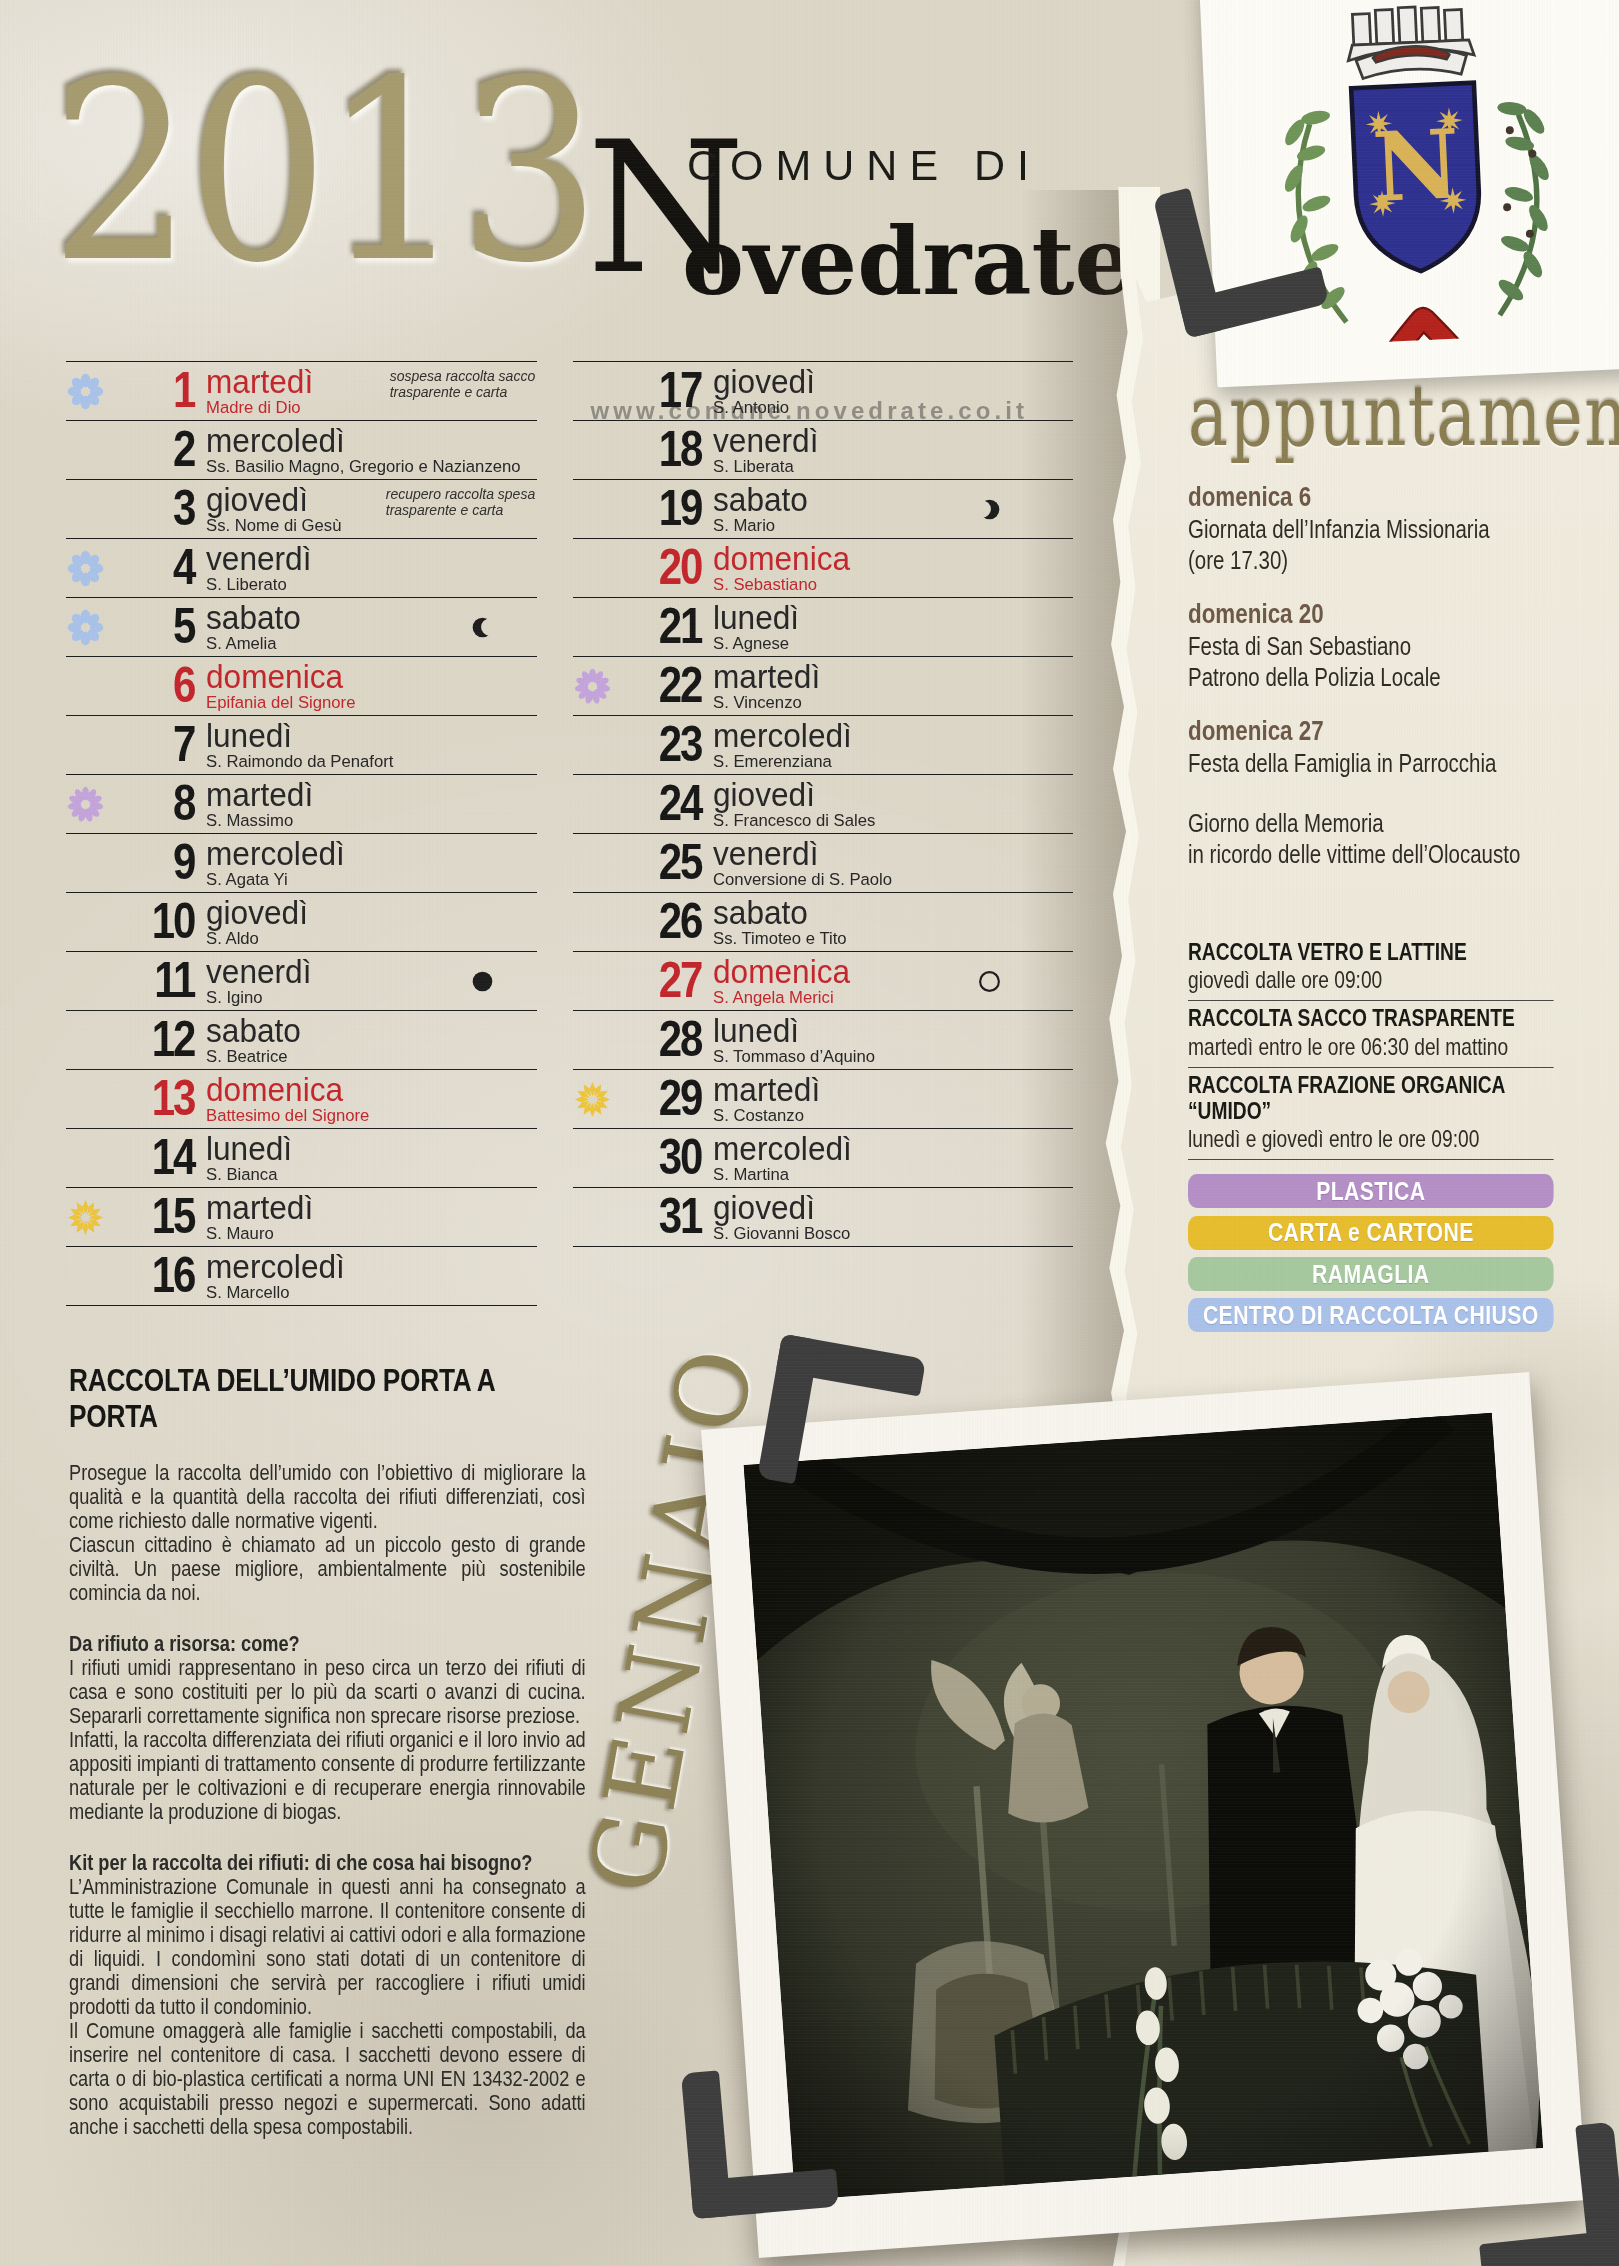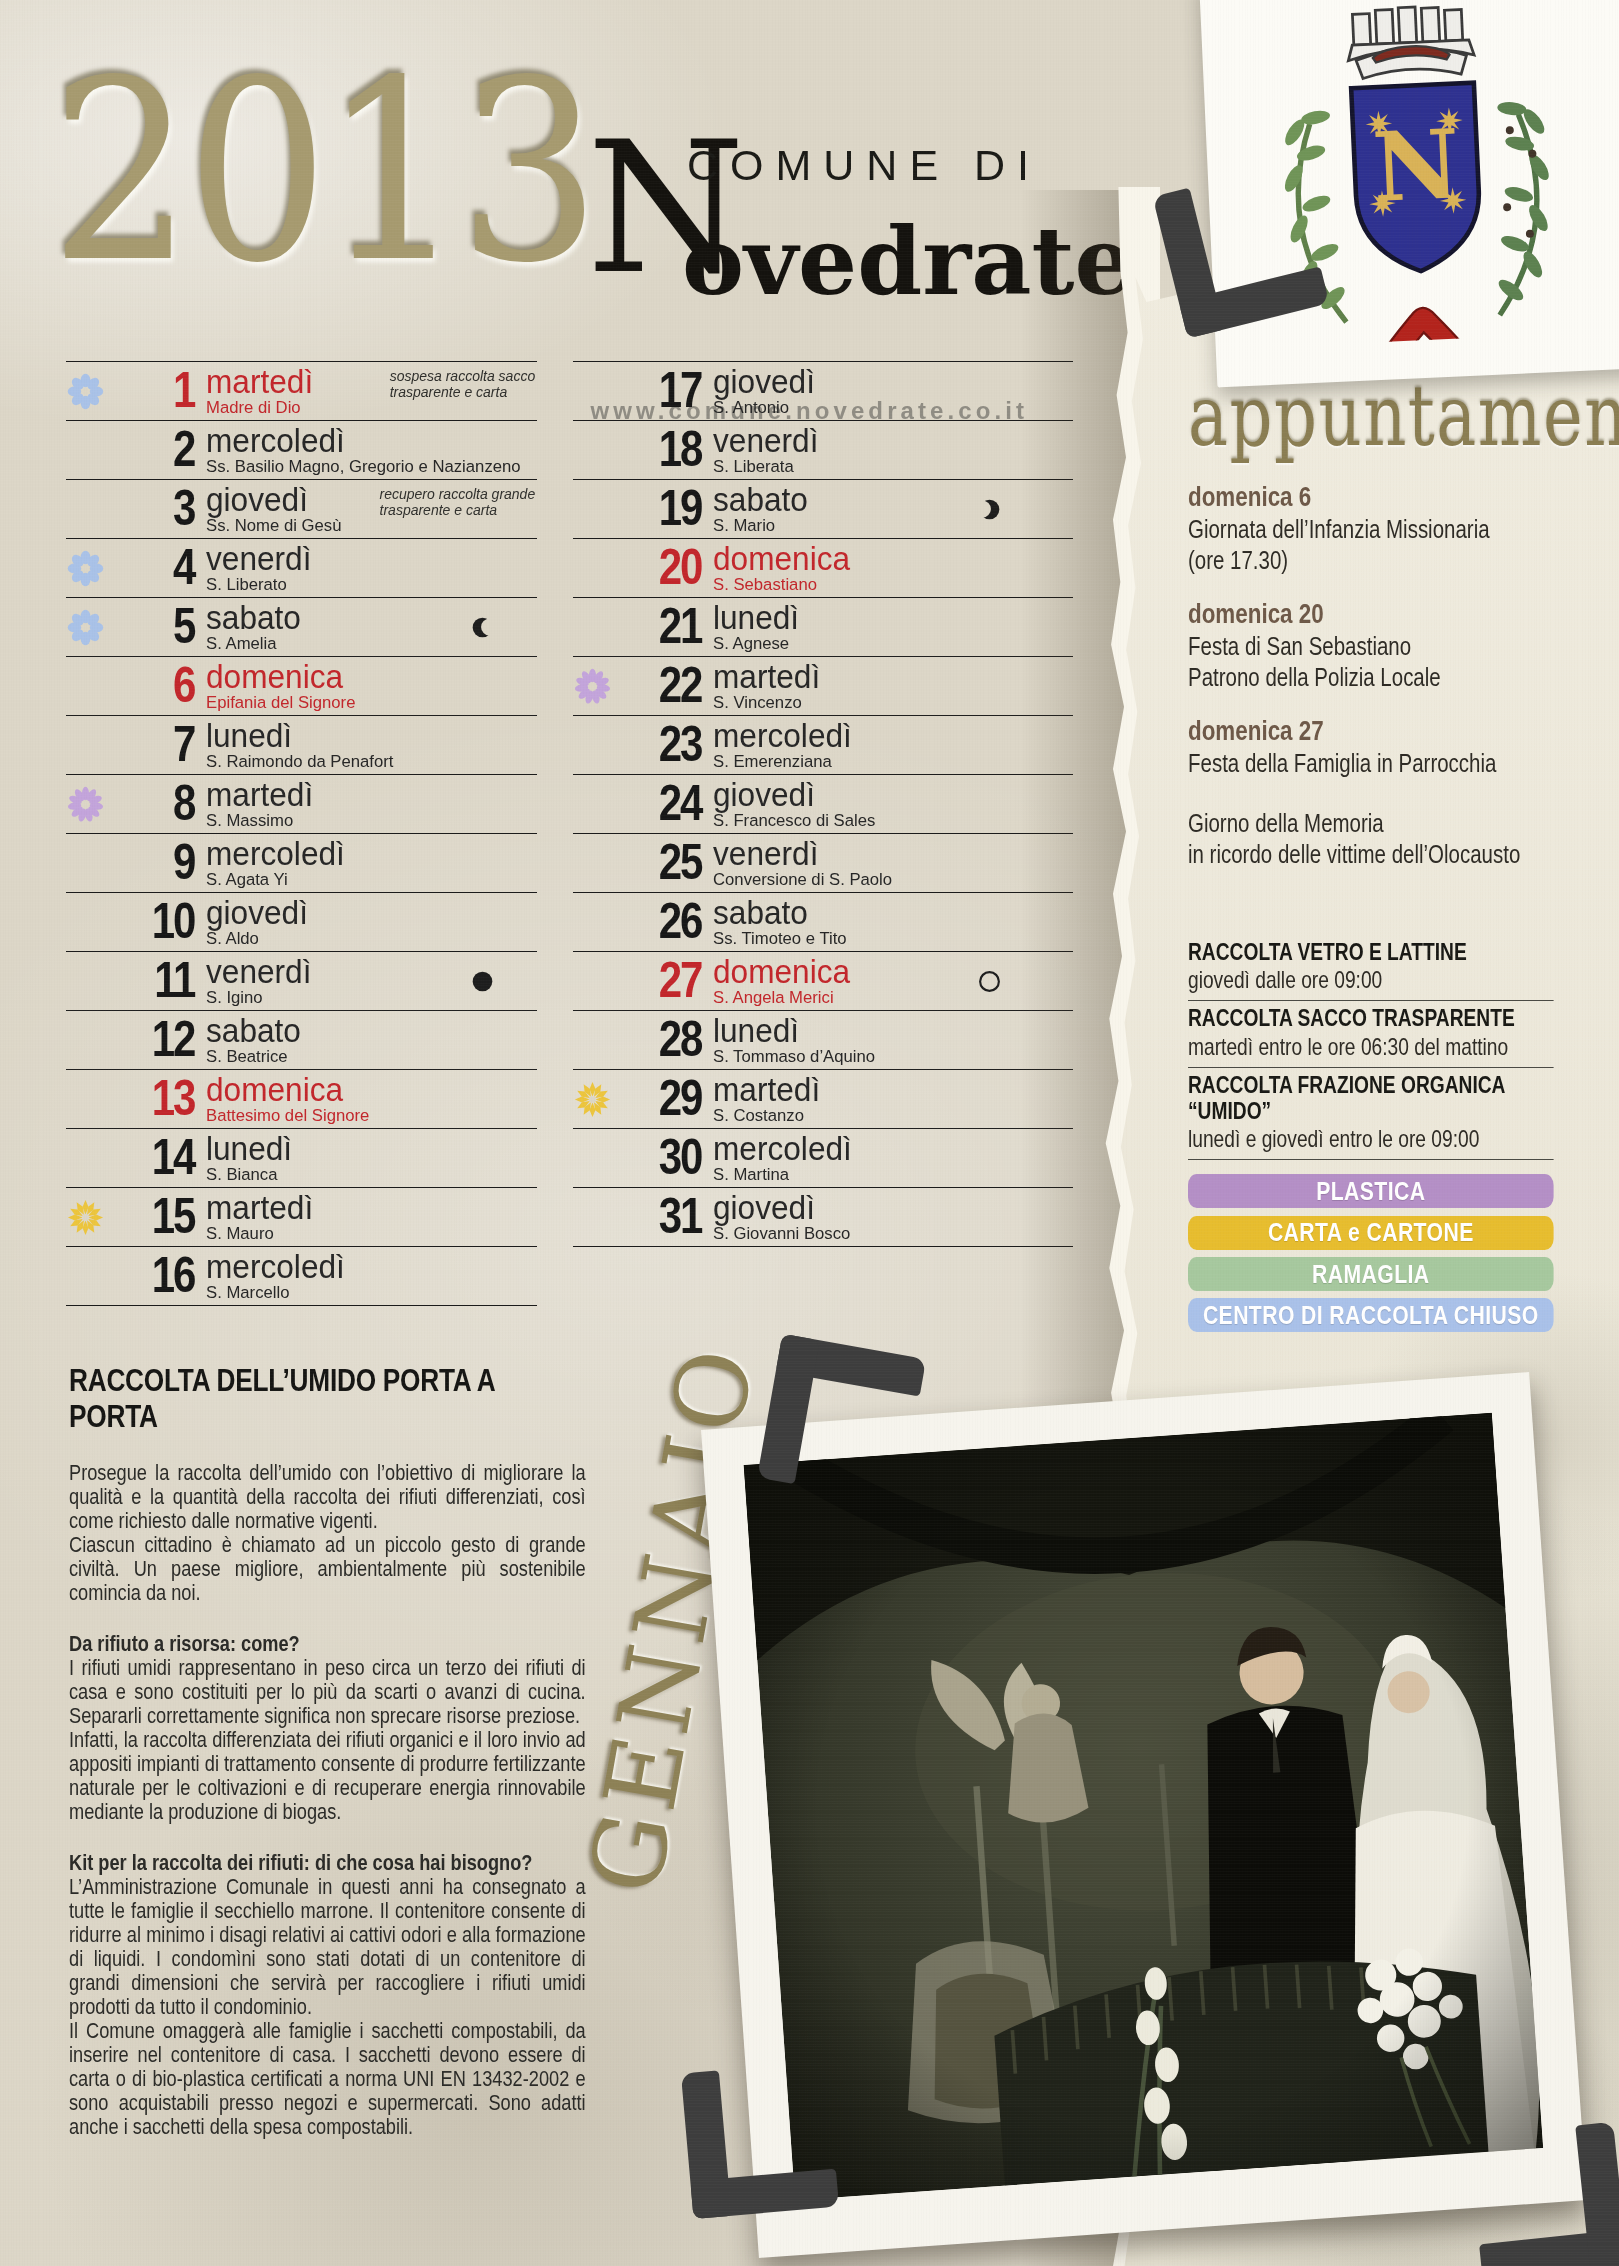--- a/index.html
+++ b/index.html
@@ -268,21 +268,21 @@
           <span class="saint">Ss. Basilio Magno, Gregorio e Nazianzeno</span>
         </span>
       </div>
       <div class="day-row">
         <span class="num">3</span>
         <span class="nm">
           <span class="dayname">giovedì</span>
           <span class="saint">Ss. Nome di Gesù</span>
         </span>
         <span class="note">
-          <span class="note-l">recupero raccolta grande</span>
+          <span class="note-l">recupero raccolta spesa</span>
           <span class="note-l">trasparente e carta</span>
         </span>
       </div>
       <div class="day-row">
         <span class="flower"><svg viewBox="-21 -21 42 42" width="37" height="37">
             <g fill="#a9c2e8">
               <ellipse cx="0" cy="-12.5" rx="5.6" ry="7.6" transform="rotate(0.0)"></ellipse>
               <ellipse cx="0" cy="-12.5" rx="5.6" ry="7.6" transform="rotate(45.0)"></ellipse>
               <ellipse cx="0" cy="-12.5" rx="5.6" ry="7.6" transform="rotate(90.0)"></ellipse>
               <ellipse cx="0" cy="-12.5" rx="5.6" ry="7.6" transform="rotate(135.0)"></ellipse>

